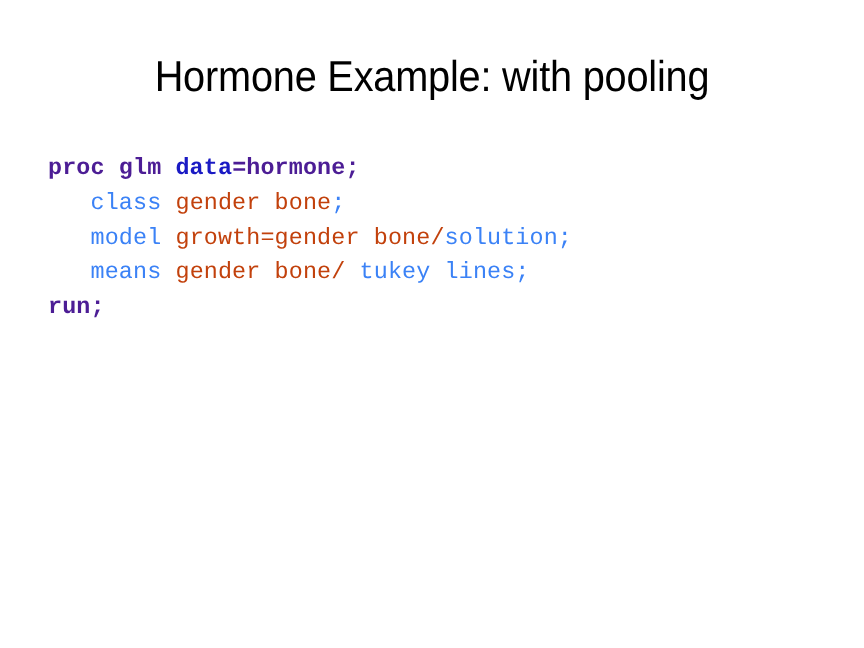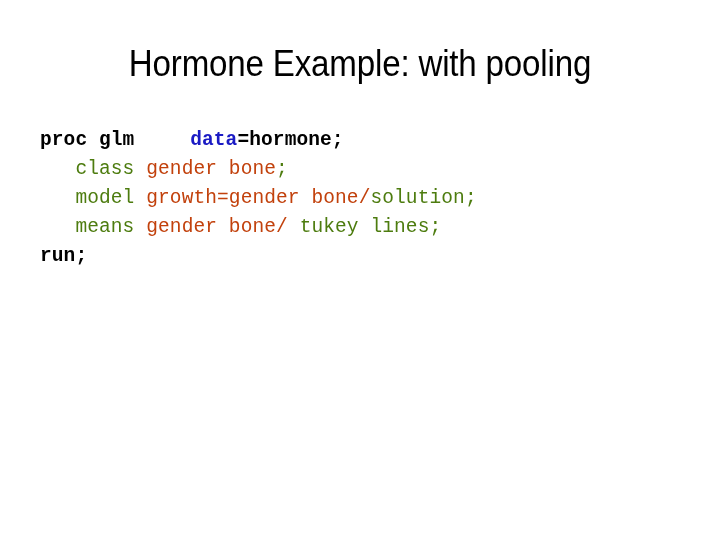--- a/index.html
+++ b/index.html
@@ -53,23 +53,23 @@
 
   .code-line {
     white-space: pre;
     height: 29px;
   }
 
   .tok          { white-space: pre; }
   .tok-bold     { font-weight: bold; }
 
   
-  .c-navy-dark  { color: #000000; margin-top: 32px; }   
-  .c-blue       { color: #1a1ac4; margin-left: 44px; }   
-  .c-navy       { color: #4d7c0f; }   
+  .c-navy-dark  { color: #4c1d95; margin-top: 32px; }   
+  .c-blue       { color: #1a1ac4; }   
+  .c-navy       { color: #3b82f6; }   
   .c-gray       { color: #c2410c; }   
 </style>
 </head>
 <body>
 
 <div class="slide">
 
   <div class="slide-title">Hormone Example: with pooling</div>
 
   <div class="code-block" id="code-block"><div class="code-line"><span class="tok c-navy-dark tok-bold">proc glm </span><span class="tok c-blue tok-bold">data</span><span class="tok c-navy-dark tok-bold">=hormone;</span></div><div class="code-line"><span class="tok c-gray">   </span><span class="tok c-navy">class</span><span class="tok c-gray"> gender bone</span><span class="tok c-navy">;</span></div><div class="code-line"><span class="tok c-gray">   </span><span class="tok c-navy">model</span><span class="tok c-gray"> growth=gender bone/</span><span class="tok c-navy">solution;</span></div><div class="code-line"><span class="tok c-gray">   </span><span class="tok c-navy">means</span><span class="tok c-gray"> gender bone/ </span><span class="tok c-navy">tukey lines;</span></div><div class="code-line"><span class="tok c-navy-dark tok-bold">run;</span></div></div>

